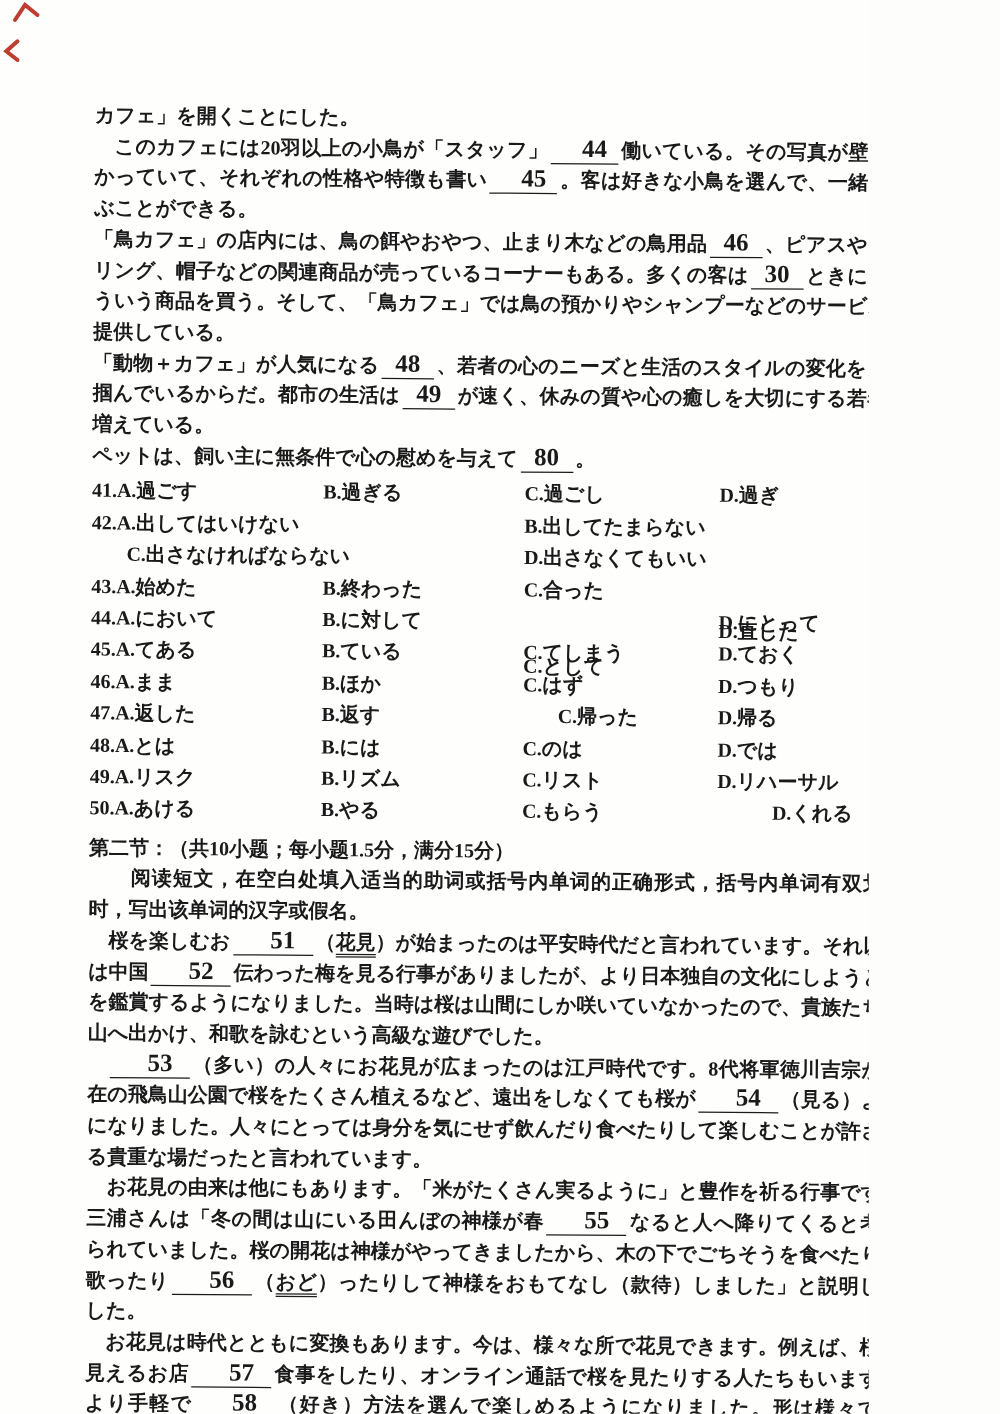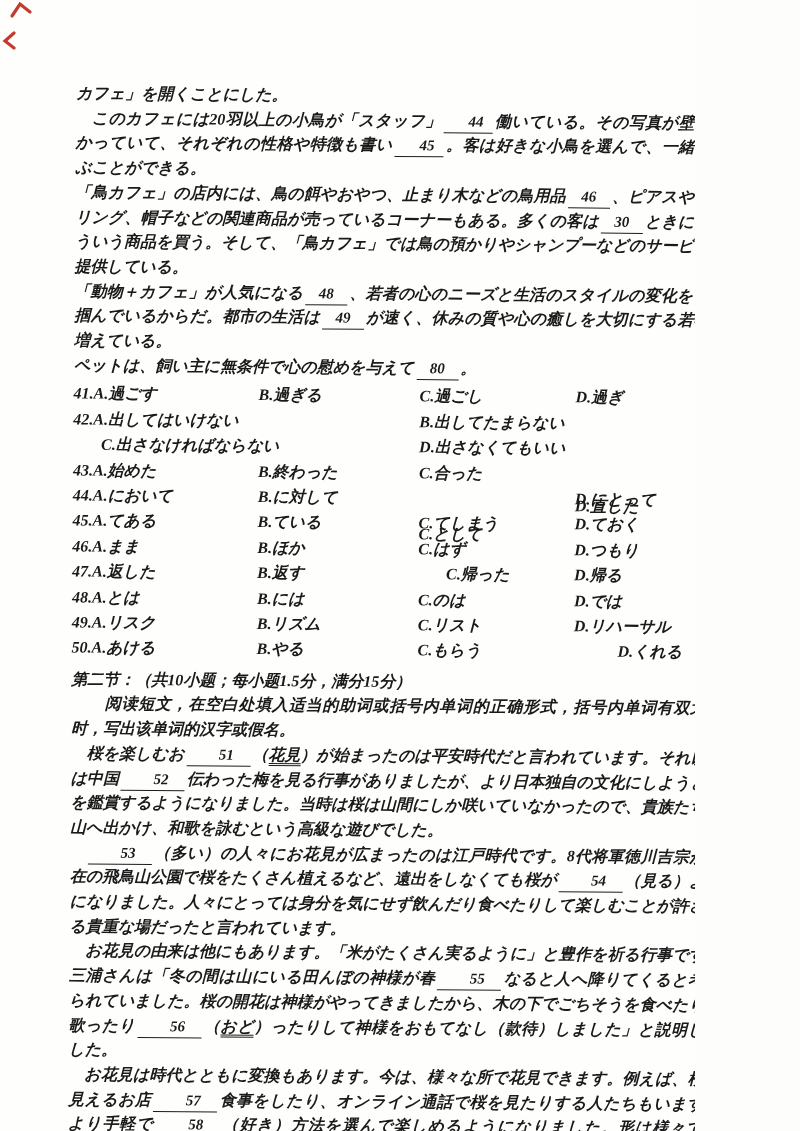--- a/index.html
+++ b/index.html
@@ -10,21 +10,20 @@
     font-family: "Liberation Serif", "DejaVu Serif", serif;
   }
   .sheet {
     position: relative;
     width: 695px; height: 1131px;
     background: #fefefd;
     overflow: hidden;
     color: #1a1a1a;
     font-weight: 700;
     font-size: 16px;
-    font-style: italic;
   }
   .content {
     position: absolute;
     left: 76px; top: 84px;
     width: 652px;
     transform: rotate(0.45deg);
     transform-origin: 50% 0;
   }
   .para {
     line-height: 24.7px;
@@ -47,21 +46,21 @@
     line-height: 24.7px;
     text-indent: 2.1em;
     text-align: justify;
     margin: 0;
   }
 
   .blank {
     display: inline-block;
     border-bottom: 1.5px solid #1c1c1c;
     text-align: center;
-    font-size: 15px;
+    font-size: 20px;
     line-height: 19px;
     padding: 0 9px 1px 9px;
     margin: 0 2px;
   }
   .b-sm { min-width: 42px; }
   .b-lg { min-width: 64px; }
 
   .dbl { border-bottom: 3px double #1c1c1c; padding-bottom: 0px; }
 
   .redmark { position: absolute; pointer-events: none; }

